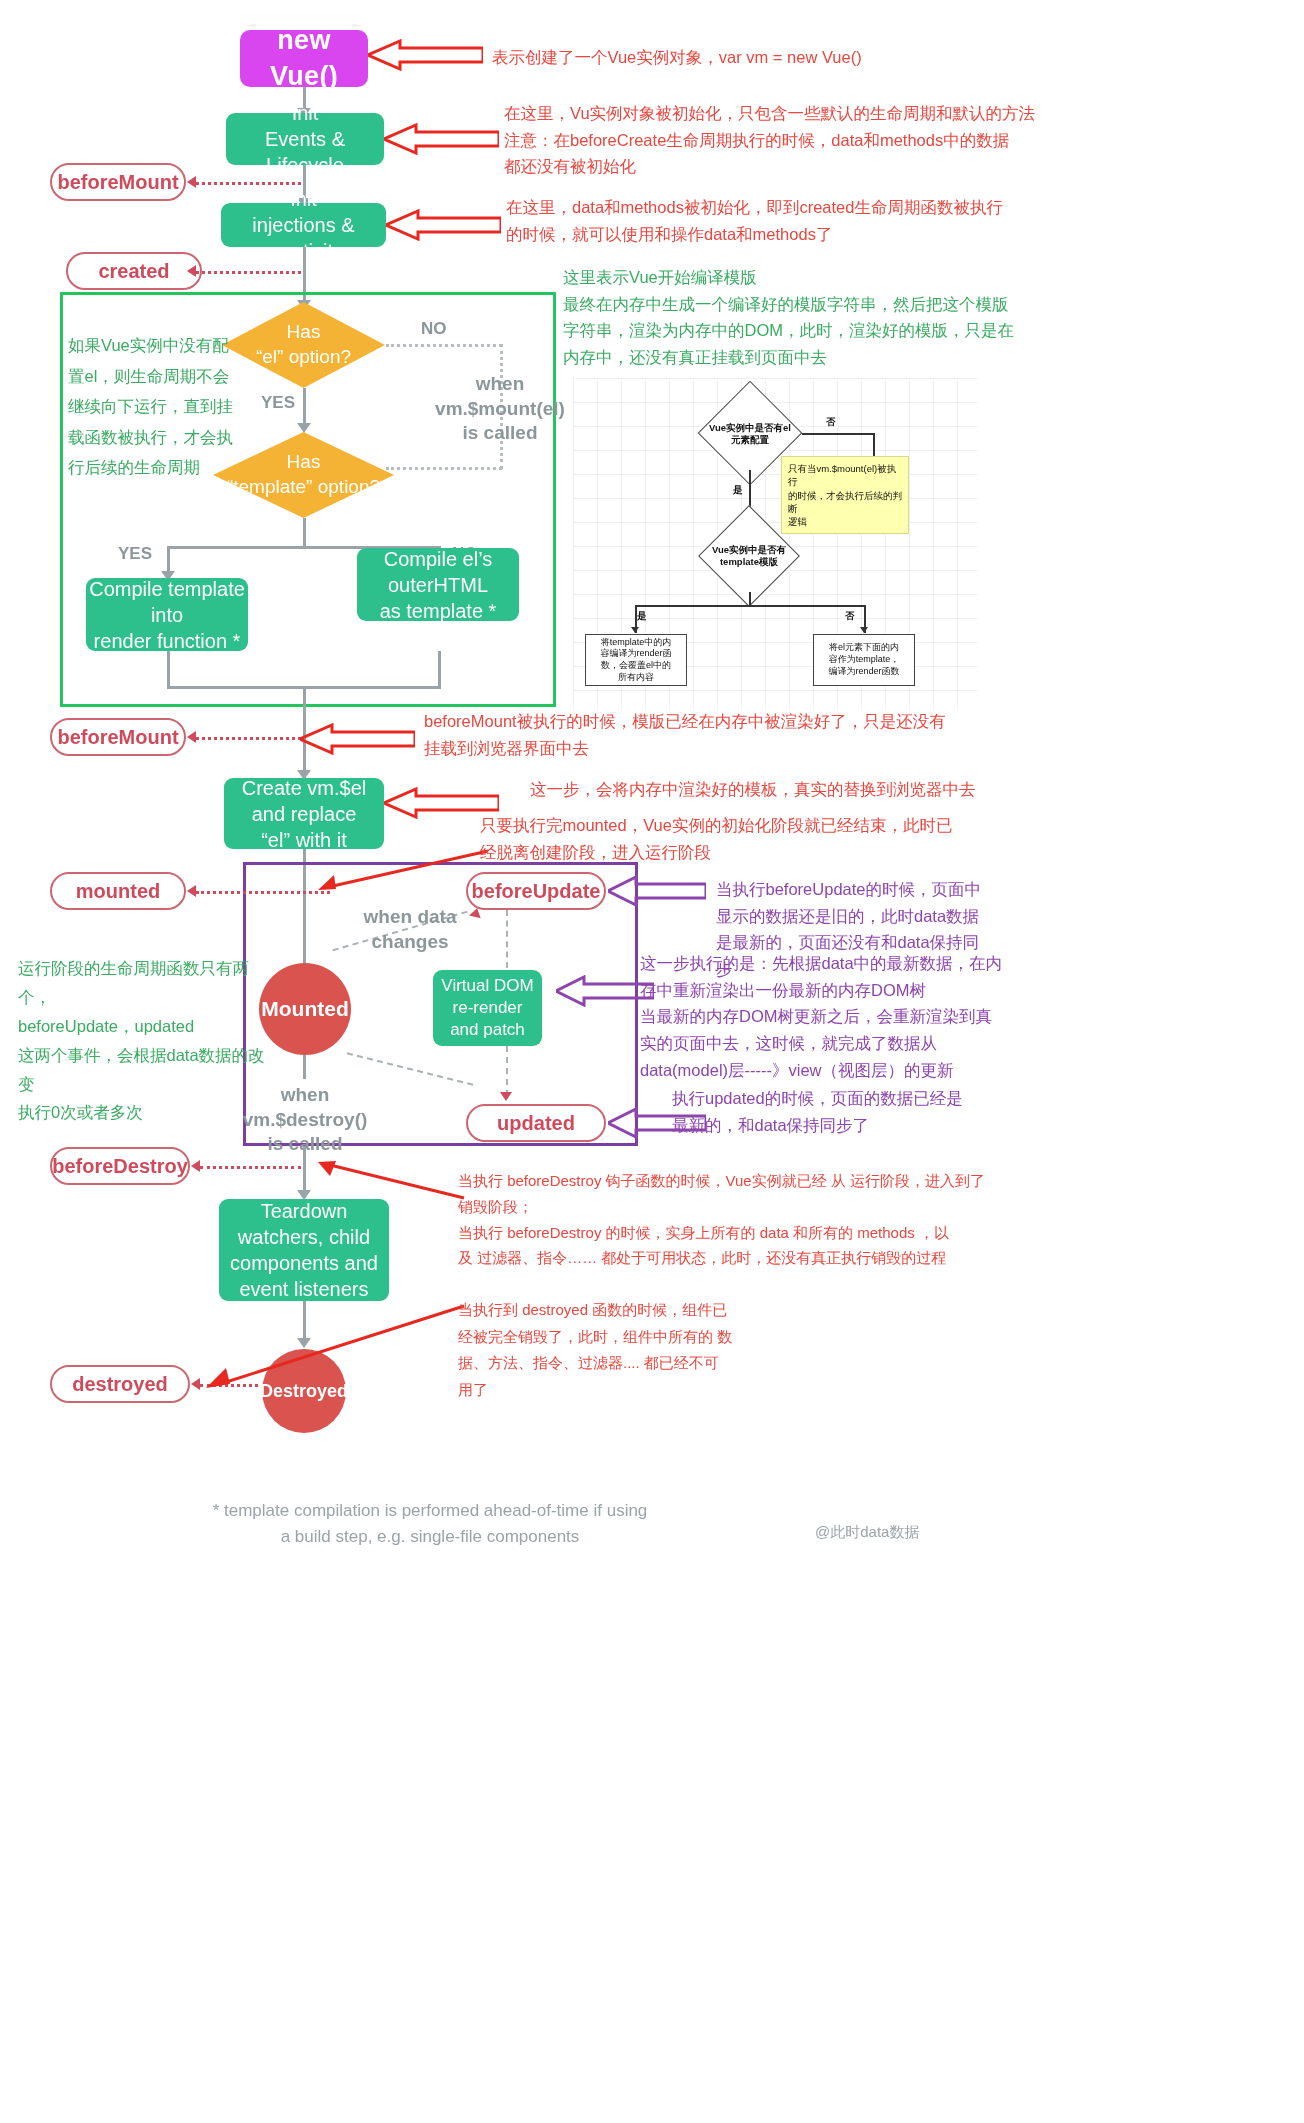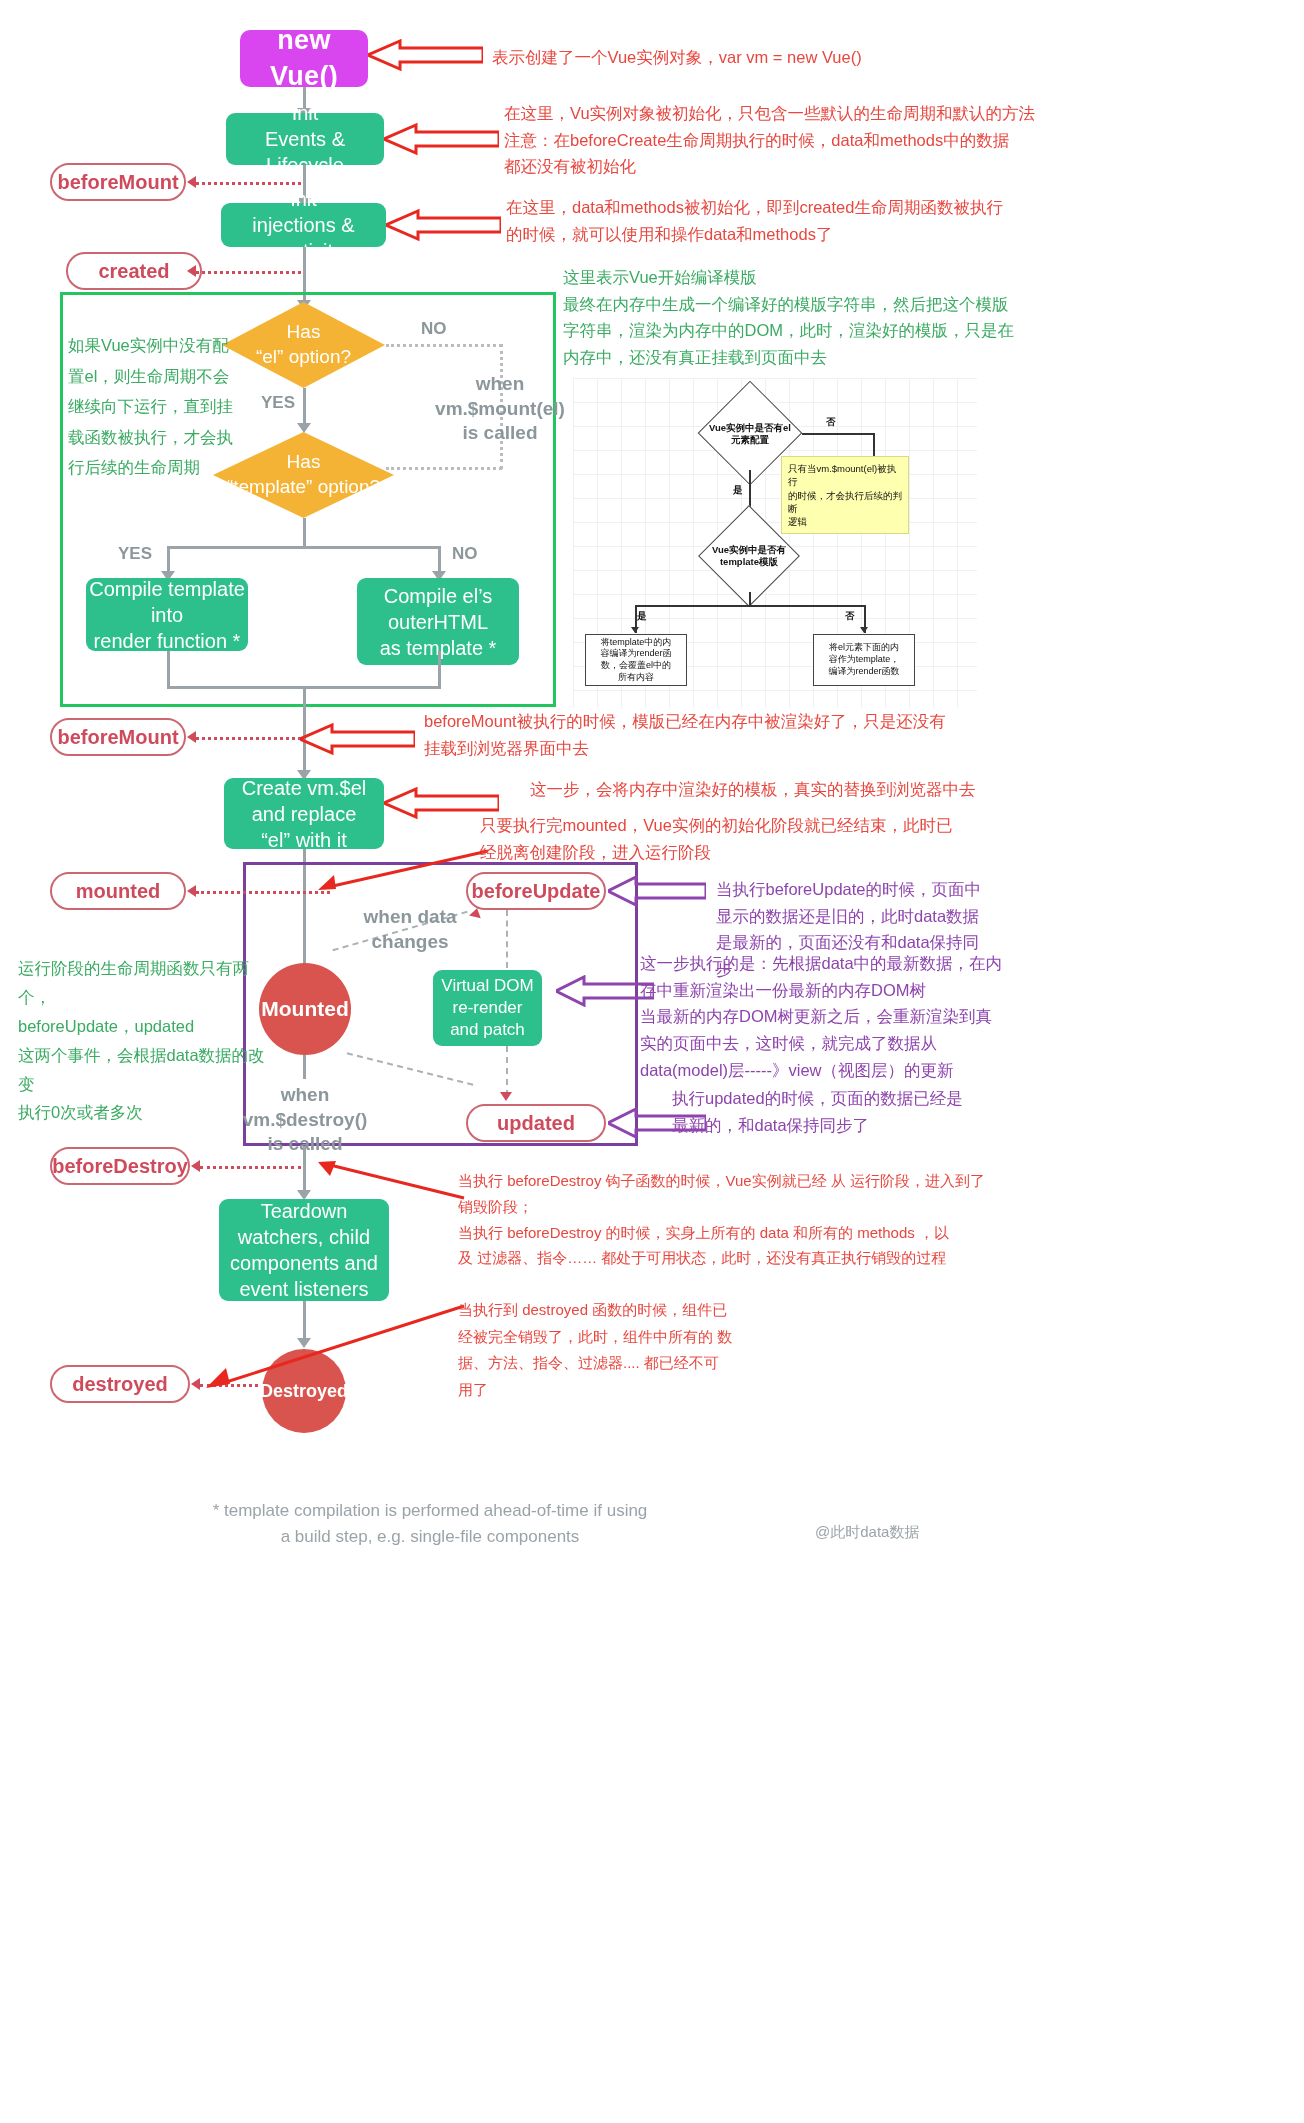--- a/index.html
+++ b/index.html
@@ -213,21 +213,21 @@
 <div class="vline" style="left:438px;top:546px;height:32px;"></div>
 <div class="arrowdown" style="left:432px;top:571px;"></div>
 <div class="lbl" style="left:118px;top:544px;">YES</div>
 <div class="lbl" style="left:452px;top:544px;">NO</div>
 
 <div class="node node-green" style="left:86px;top:578px;width:162px;height:73px;">
   <span style="white-space:pre-line;">Compile template
 into
 render function *</span>
 </div>
-<div class="node node-green" style="left:357px;top:578px;width:162px;height:87px;">
+<div class="node node-green" style="left:357px;top:548px;width:162px;height:73px;">
   <span style="white-space:pre-line;">Compile el’s
 outerHTML
 as template *</span>
 </div>
 
 <div class="vline" style="left:167px;top:651px;height:38px;"></div>
 <div class="vline" style="left:438px;top:651px;height:38px;"></div>
 <div class="hline" style="left:167px;top:686px;width:274px;"></div>
 <div class="vline" style="left:303px;top:686px;height:92px;"></div>
 <div class="arrowdown" style="left:297px;top:770px;"></div>

